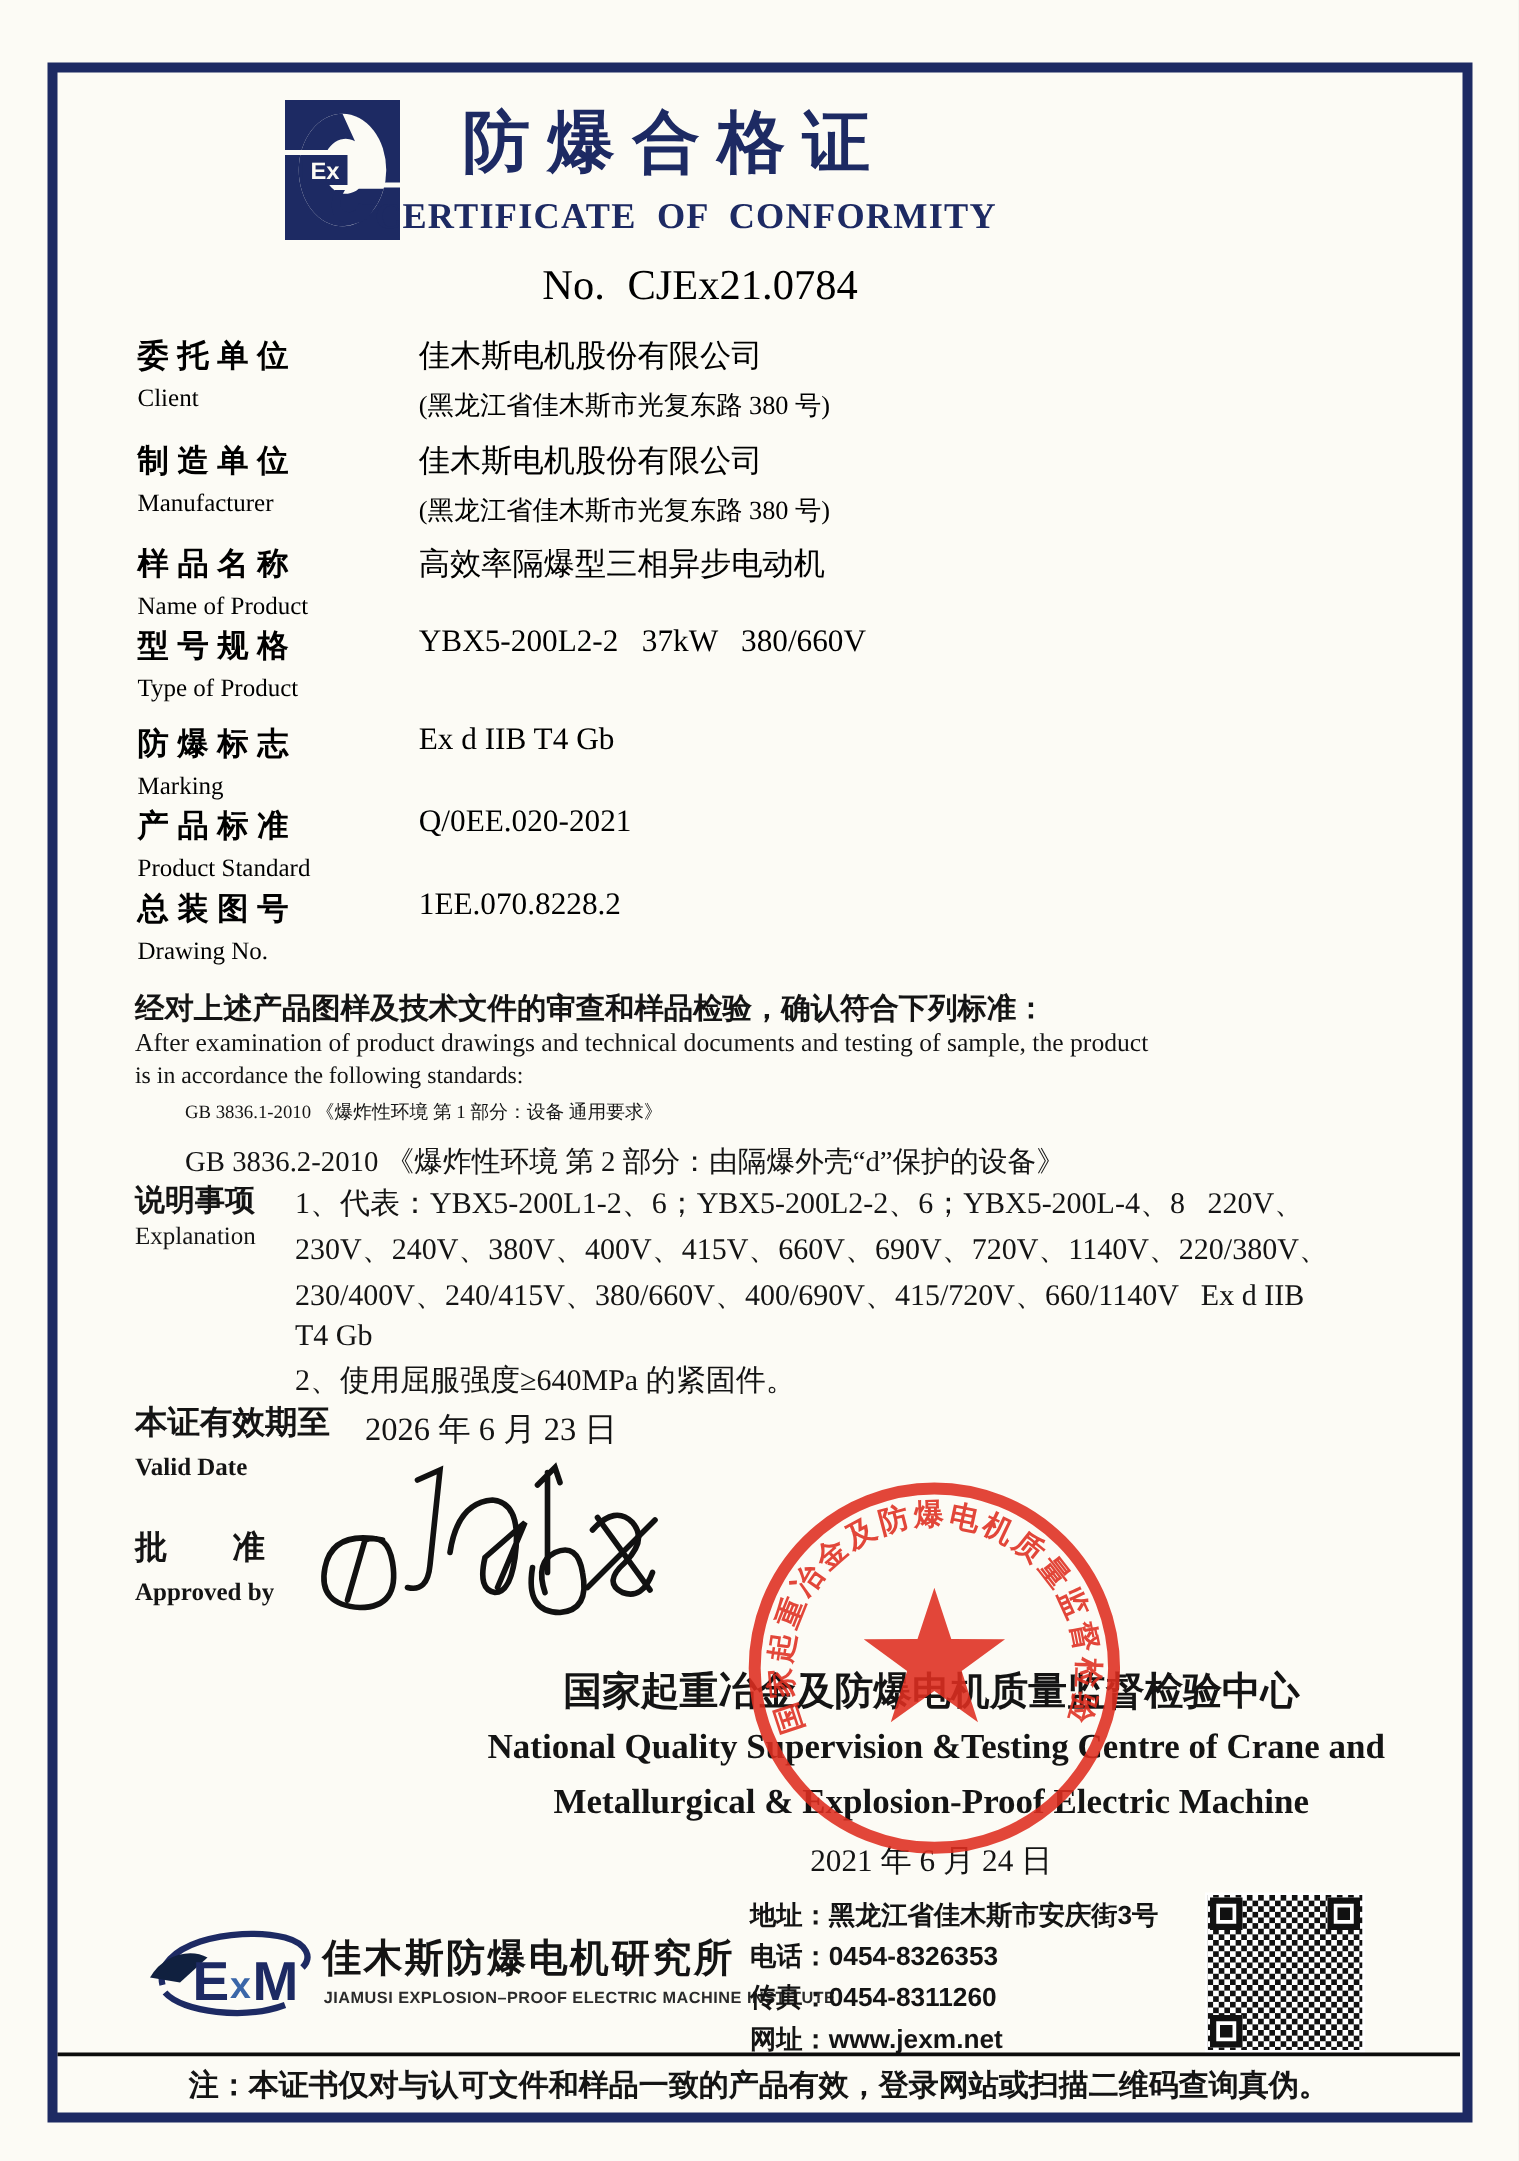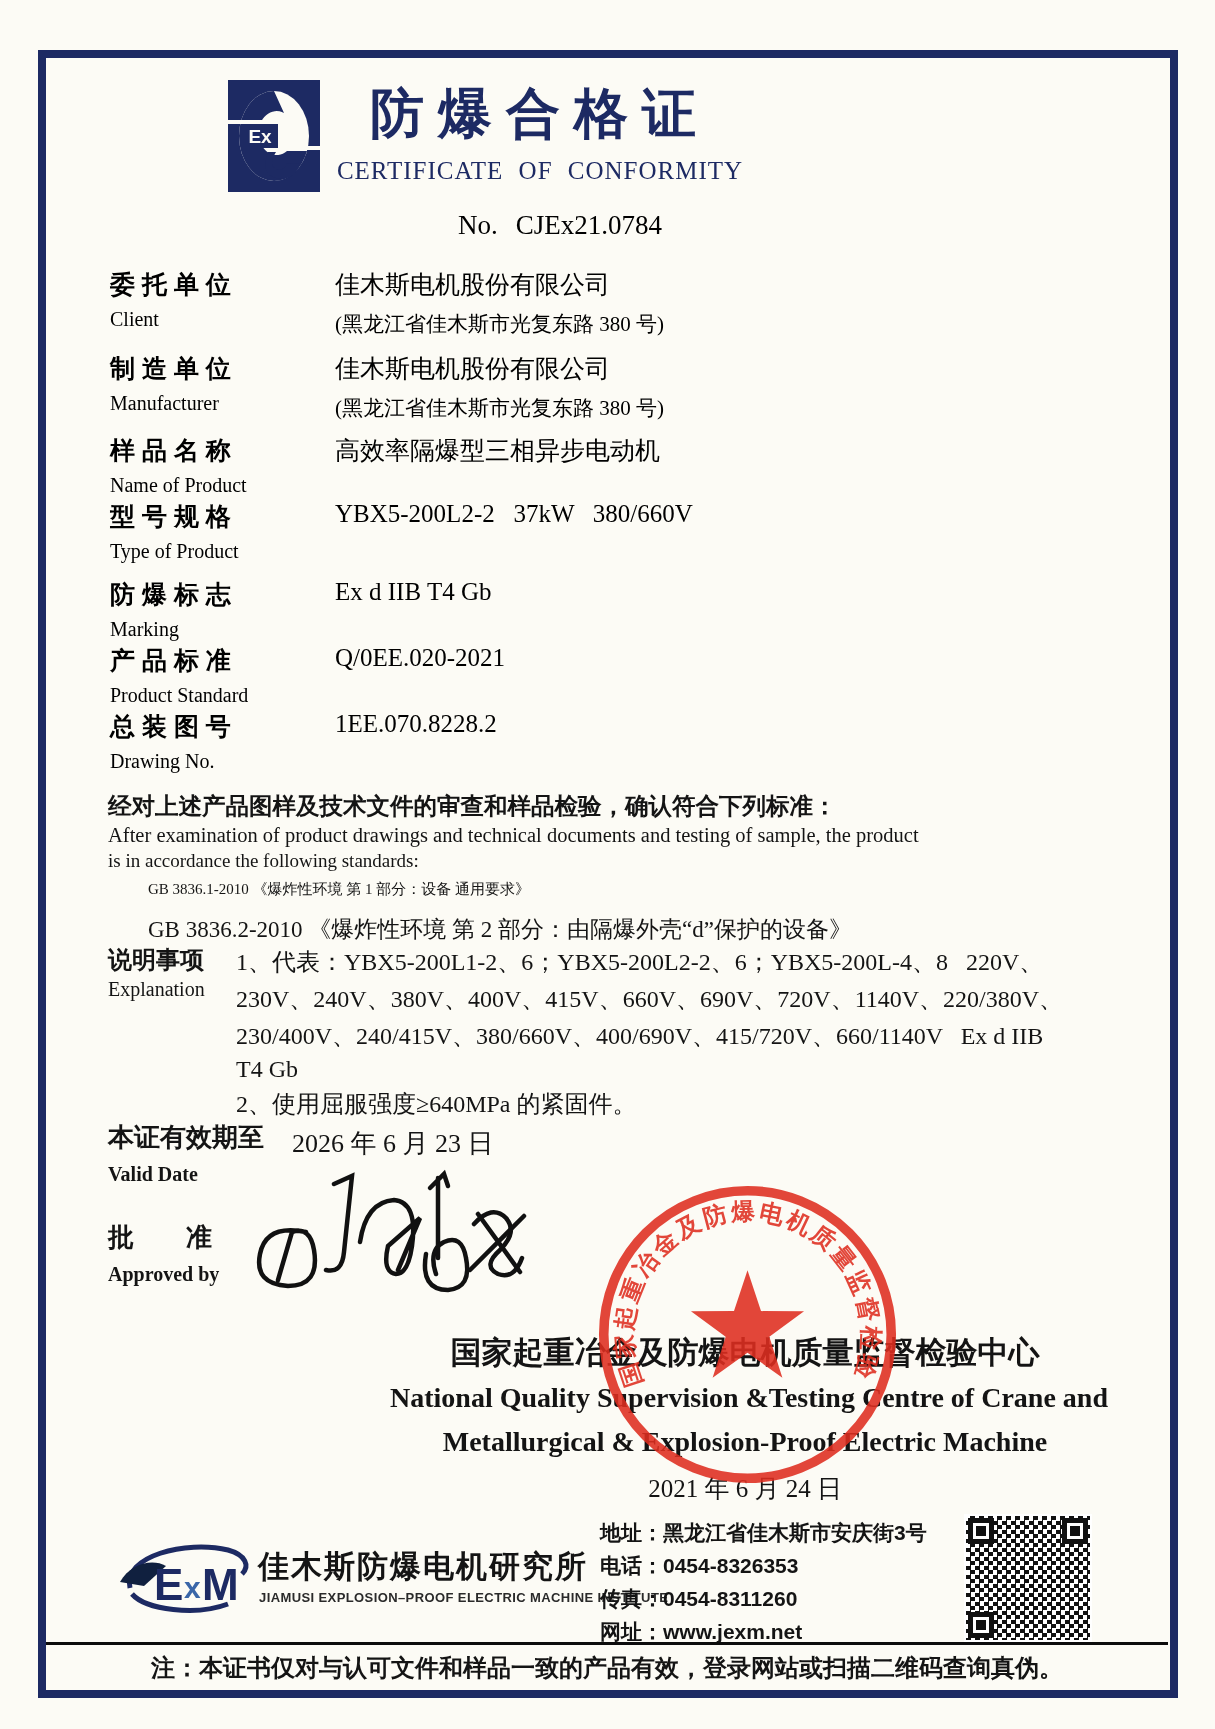--- a/index.html
+++ b/index.html
@@ -19,26 +19,26 @@
   }
   .abs{position:absolute;}
   
   .logo-box{position:absolute;left:228px;top:80px;width:92px;height:112px;}
   .title-block{position:absolute;left:300px;top:78px;width:480px;text-align:center;}
   .title-cn{
     font-size:54px;font-weight:bold;color:var(--navy);letter-spacing:14px;
     font-family:"Liberation Sans",sans-serif;white-space:nowrap;
   }
   .title-en{
-    margin-top:6px;font-size:25px;font-weight:normal;color:var(--navy);
+    margin-top:6px;font-size:29px;font-weight:bold;color:var(--navy);
     font-family:"Liberation Serif",serif;letter-spacing:1px;word-spacing:8px;white-space:nowrap;
   }
   .cert-no{
     position:absolute;left:180px;top:210px;width:760px;text-align:center;
-    font-family:"Liberation Serif",serif;font-size:27px;color:#000;
+    font-family:"Liberation Serif",serif;font-size:34px;color:#000;
   }
   .cert-no .num{margin-left:18px;}
   
   .f-label-cn{font-size:25px;font-weight:bold;color:#000;white-space:nowrap;}
   .f-label-en{font-family:"Liberation Serif",serif;font-size:20px;color:#000;margin-top:7px;white-space:nowrap;}
   .f-value{font-family:"Liberation Serif",serif;font-size:25px;color:#000;white-space:pre;}
   .f-value2{font-family:Liberation Serif, serif;font-size:21px;color:#000;margin-top:9px;white-space:pre;}
   .field-row{position:absolute;left:110px;width:1000px;}
   .field-row .val{position:absolute;left:225px;top:0;}
   

